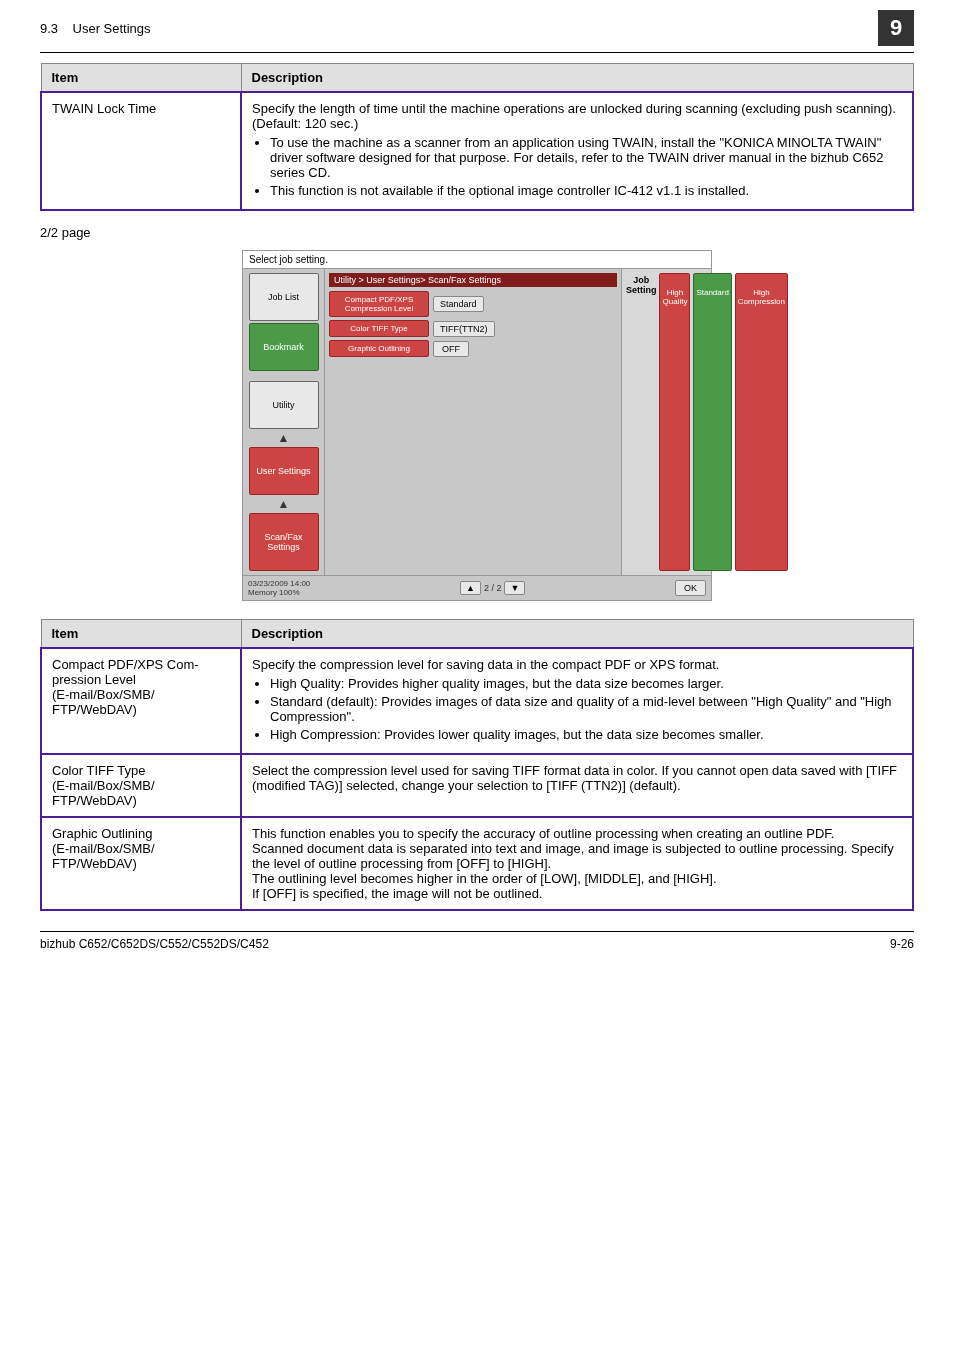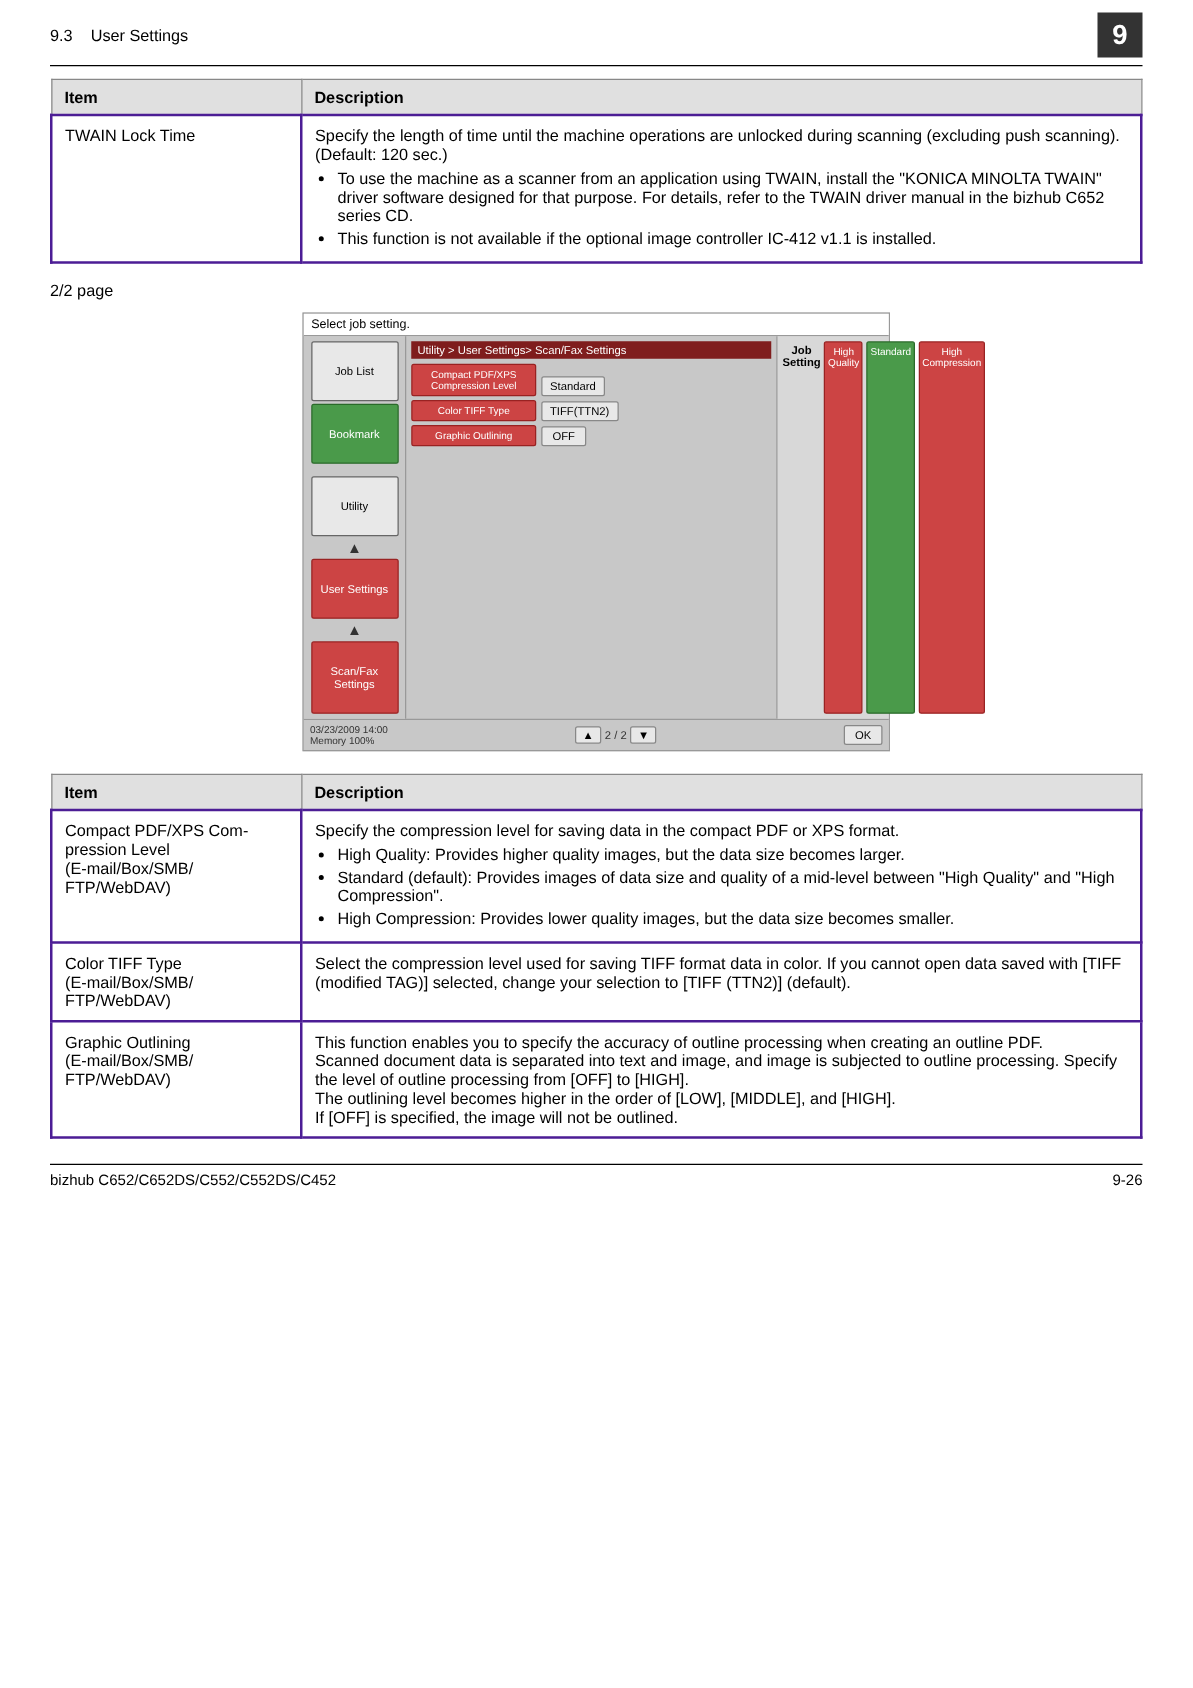--- a/index.html
+++ b/index.html
@@ -152,21 +152,21 @@
       margin-bottom: 4px;
     }
     .setting-rows {
       flex: 1;
       display: flex;
       flex-direction: column;
       gap: 3px;
     }
     .setting-row {
       display: flex;
-      align-items: flex-end;
+      align-items: center;
       gap: 4px;
     }
     .setting-btn {
       background: #cc4444;
       color: #fff;
       font-size: 8px;
       padding: 3px 5px;
       border: 1px solid #992222;
       width: 100px;
       text-align: center;
@@ -198,21 +198,21 @@
     .right-label {
       font-size: 9px;
       font-weight: bold;
       text-align: center;
       padding: 2px 0;
     }
     .right-btn {
       background: #cc4444;
       color: #fff;
       font-size: 8px;
-      padding: 3px 2px;
+      padding: 14px 2px;
       border: 1px solid #992222;
       text-align: center;
       border-radius: 2px;
       cursor: pointer;
     }
     .right-btn.green {
       background: #4a9a4a;
       border-color: #2a6a2a;
     }
     .screen-footer {

